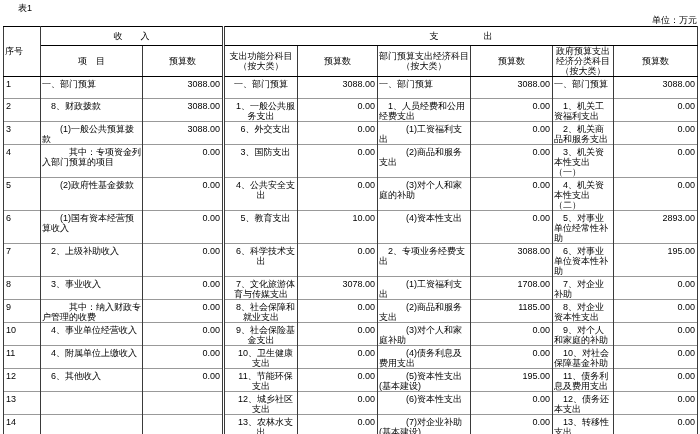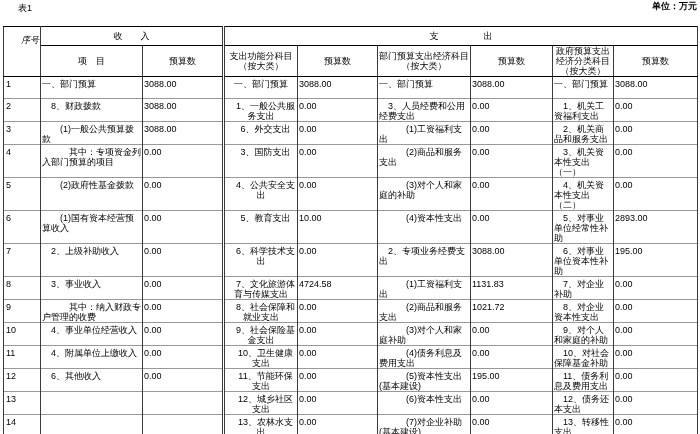--- a/index.html
+++ b/index.html
@@ -4,21 +4,21 @@
 <style>
   html,body{margin:0;padding:0;}
   body{
     width:700px;height:434px;
     background:#ffffff;color:#000000;
     font-family:"Liberation Sans",sans-serif;
     font-size:9px;line-height:10px;
     position:relative;overflow:hidden;
   }
   .table-no{position:absolute;left:18px;top:3px;}
-  .unit{position:absolute;right:3px;top:1px;font-weight:bold;}
+  .unit{position:absolute;right:3px;top:15px;}
   table.budget{
     position:absolute;left:3px;top:26px;
     width:694px;height:407px;
     border-collapse:collapse;table-layout:fixed;
     border:1px solid #000;
   }
   td{
     border-left:1px solid #3a3a3a;
     border-right:1px solid #3a3a3a;
     padding:2px 1px 0 1px;
@@ -32,23 +32,23 @@
     text-align:center;
     vertical-align:middle;
     padding:0 1px;
   }
   thead tr.h1 td{height:18px;}
   thead tr.h2 td{height:29px;}
   tbody td{border-top:1px solid #999;}
   tbody tr{height:22px;}
   td.serial{text-align:left;padding-left:2px;}
   td.item{text-align:left;}
-  td.amt{text-align:left;padding-right:2px;}
+  td.amt{text-align:right;padding-right:2px;}
   td.sep{border-left:3px double #3a3a3a;text-align:center;}
-  thead td.serial-h{vertical-align:top;padding-top:8px;text-align:right;font-style:italic;}
+  thead td.serial-h{vertical-align:top;padding-top:19px;text-align:left;}
 </style>
 </head>
 <body>
 
 <div class="table-no">表1</div>
 <div class="unit">单位：万元</div>
 
 <table class="budget">
   <colgroup>
     <col style="width:37px">
@@ -90,21 +90,21 @@
     <td class="item">一、部门预算</td>
     <td class="amt">3088.00</td>
   </tr>
 
   <tr>
     <td class="serial">2</td>
     <td class="item">　8、财政拨款</td>
     <td class="amt">3088.00</td>
     <td class="item sep">　1、一般公共服务支出</td>
     <td class="amt">0.00</td>
-    <td class="item">　3、人员经费和公用经费支出</td>
+    <td class="item">　1、人员经费和公用经费支出</td>
     <td class="amt">0.00</td>
     <td class="item">　1、机关工资福利支出</td>
     <td class="amt">0.00</td>
   </tr>
 
   <tr>
     <td class="serial">3</td>
     <td class="item">　　(1)一般公共预算拨款</td>
     <td class="amt">3088.00</td>
     <td class="item sep">　6、外交支出</td>
@@ -161,35 +161,35 @@
     <td class="amt">3088.00</td>
     <td class="item">　6、对事业单位资本性补助</td>
     <td class="amt">195.00</td>
   </tr>
 
   <tr>
     <td class="serial">8</td>
     <td class="item">　3、事业收入</td>
     <td class="amt">0.00</td>
     <td class="item sep">　7、文化旅游体育与传媒支出</td>
-    <td class="amt">4724.58</td>
+    <td class="amt">3078.00</td>
     <td class="item">　　　(1)工资福利支出</td>
-    <td class="amt">1131.83</td>
+    <td class="amt">1708.00</td>
     <td class="item">　7、对企业补助</td>
     <td class="amt">0.00</td>
   </tr>
 
   <tr>
     <td class="serial">9</td>
     <td class="item">　　　其中：纳入财政专户管理的收费</td>
     <td class="amt">0.00</td>
     <td class="item sep">　8、社会保障和就业支出</td>
     <td class="amt">0.00</td>
     <td class="item">　　　(2)商品和服务支出</td>
-    <td class="amt">1021.72</td>
+    <td class="amt">1185.00</td>
     <td class="item">　8、对企业资本性支出</td>
     <td class="amt">0.00</td>
   </tr>
 
   <tr>
     <td class="serial">10</td>
     <td class="item">　4、事业单位经营收入</td>
     <td class="amt">0.00</td>
     <td class="item sep">　9、社会保险基金支出</td>
     <td class="amt">0.00</td>

